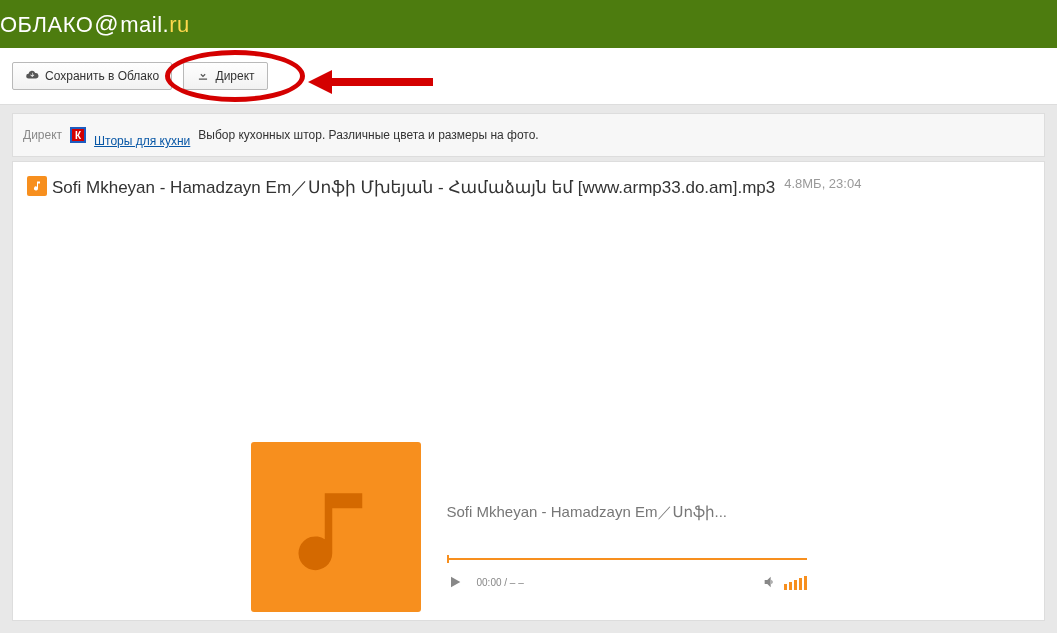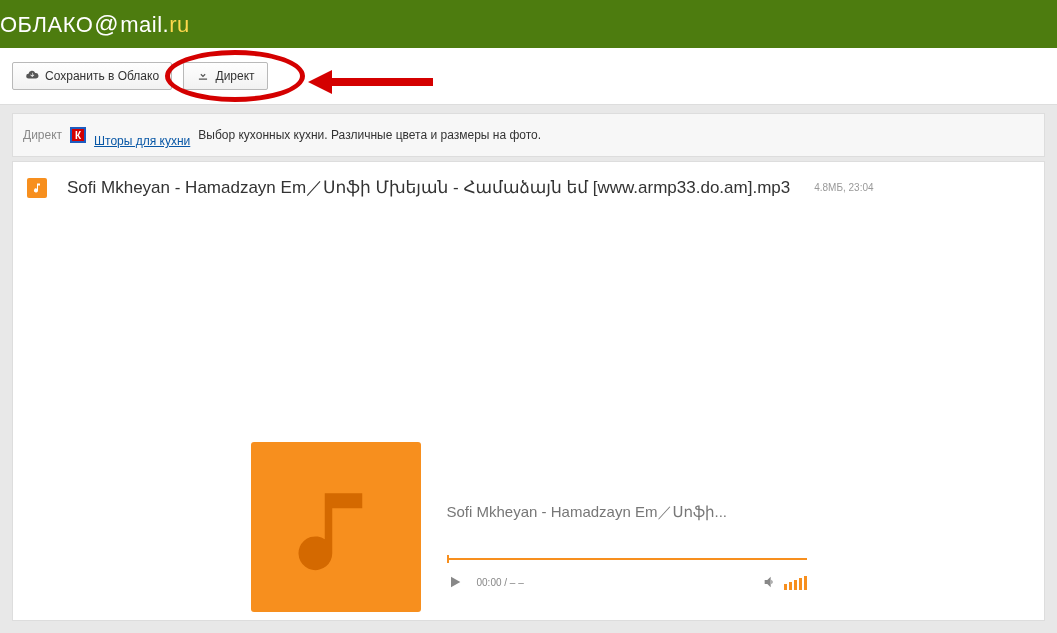--- a/index.html
+++ b/index.html
@@ -12,25 +12,25 @@
   .toolbar-wrap { background: #fff; padding: 14px 12px 14px 12px; border-bottom: 1px solid #ddd; position: relative; }
   .btn { display: inline-flex; align-items: center; height: 28px; padding: 0 12px; border: 1px solid #b9b9b9; background: linear-gradient(#fefefe,#f2f2f2); font-size: 12px; color: #333; cursor: pointer; border-radius: 2px; margin-right: 6px; gap: 6px; }
   .btn svg { width: 14px; height: 14px; }
   .circle-annot { position: absolute; left: 165px; top: 2px; width: 140px; height: 52px; border: 5px solid #d40000; border-radius: 50%; pointer-events: none; }
   .arrow-annot { position: absolute; left: 308px; top: 20px; pointer-events: none; }
   .ad-bar { background: #f7f7f7; border: 1px solid #ddd; margin: 8px 12px 0 12px; padding: 8px 10px; font-size: 12px; color: #333; display: flex; align-items: center; gap: 8px; }
   .ad-bar a { color: #0857a6; text-decoration: underline; margin-top: 12px; }
   .ad-label { color: #888; }
   .k-icon { width: 16px; height: 16px; background:#d40000; border:2px solid #1e5bbf; color:#fff; font-size:10px; font-weight:bold; display:inline-flex; align-items:center; justify-content:center; }
   .content { background: #fff; margin: 4px 12px 0 12px; border: 1px solid #ddd; padding: 14px 14px 0 14px; position: relative; height: 460px; }
-  .file-row { display: flex; align-items: center; gap: 20px; }
+  .file-row { display: flex; gap: 5px; }
   .music-ic { width: 20px; height: 20px; background: #f78f1e; border-radius: 2px; display: flex; align-items: center; justify-content: center; }
   .music-ic svg { width: 12px; height: 12px; fill: #fff; }
   .file-name { font-size: 17px; color: #333; }
-  .file-meta { font-size: 10px; color: #999; margin-left: 4px; }
+  .file-meta { font-size: 13px; color: #999; margin-left: 4px; }
   .player { position: absolute; bottom: 8px; left: 50%; transform: translateX(-50%); display: flex; align-items: center; gap: 26px; }
   .thumb { width: 170px; height: 170px; background: #f78f1e; border-radius: 3px; display: flex; align-items: center; justify-content: center; }
   .thumb svg { width: 90px; height: 90px; fill: #d46900; }
   .player-right { width: 360px; padding-top: 40px; }
   .track-title { font-size: 15px; color: #777; margin-bottom: 36px; white-space: nowrap; overflow: hidden; text-overflow: ellipsis; }
   .progress { height: 2px; background: #f78f1e; width: 100%; position: relative; margin-bottom: 14px; }
   .progress::before { content:''; position:absolute; left:0; top:-3px; width:2px; height:8px; background:#f78f1e; }
   .controls { display: flex; align-items: center; gap: 14px; color: #888; font-size: 10px; }
   .play-ic svg { width: 16px; height: 16px; fill: #888; }
   .vol { margin-left: auto; display: flex; align-items: center; gap: 6px; }
@@ -79,21 +79,21 @@
     <defs></defs>
     <line x1="125" y1="14" x2="18" y2="14" stroke="#d40000" stroke-width="8"></line>
     <polygon points="0,14 24,2 24,26" fill="#d40000"></polygon>
   </svg>
 </div>
 
 <div class="ad-bar">
   <span class="ad-label">Директ</span>
   <span class="k-icon">К</span>
   <a href="#">Шторы для кухни</a>
-  <span>Выбор кухонных кухни. Различные цвета и размеры на фото.</span>
+  <span>Выбор кухонных штор. Различные цвета и размеры на фото.</span>
 </div>
 
 <div class="content">
   <div class="file-row">
     <span class="music-ic">
       <svg viewBox="0 0 24 24">
           <path d="M12 3v10.55A4 4 0 1014 17V7h4V3h-6z"></path>
         </svg>
     </span>
     <span class="file-name">Sofi Mkheyan - Hamadzayn Em／Սոֆի Մխեյան - Համաձայն եմ [www.armp33.do.am].mp3</span>

